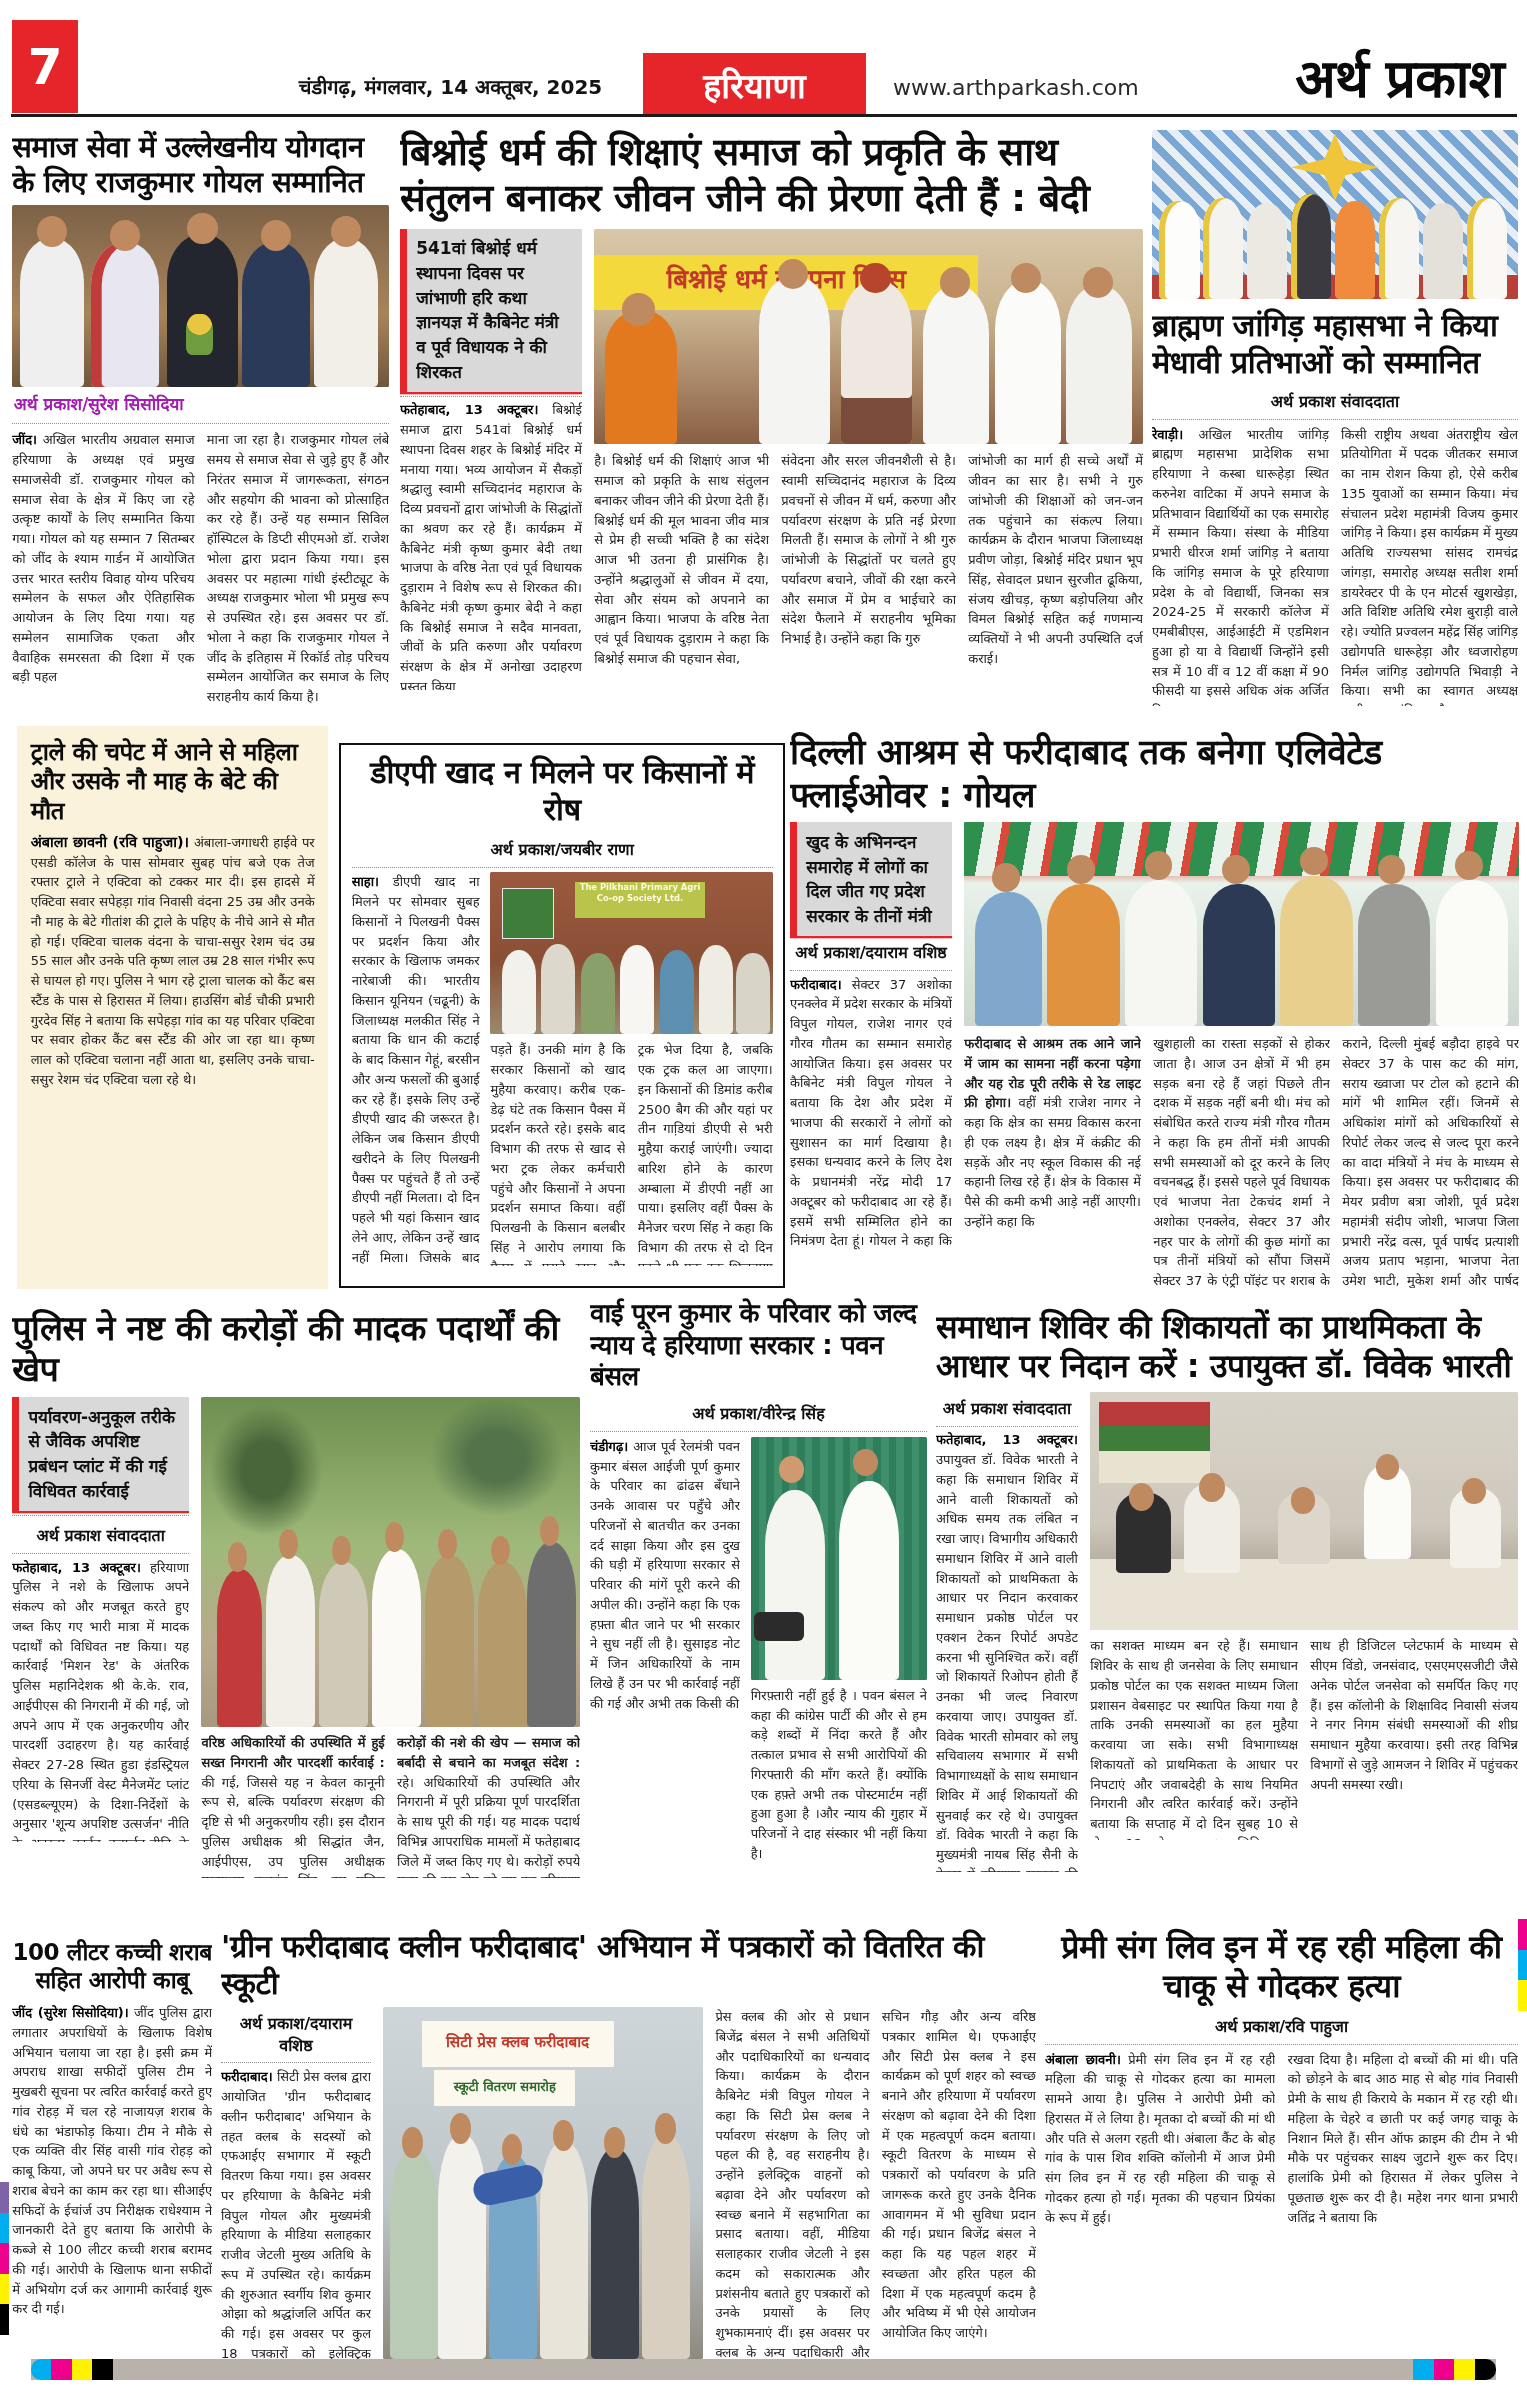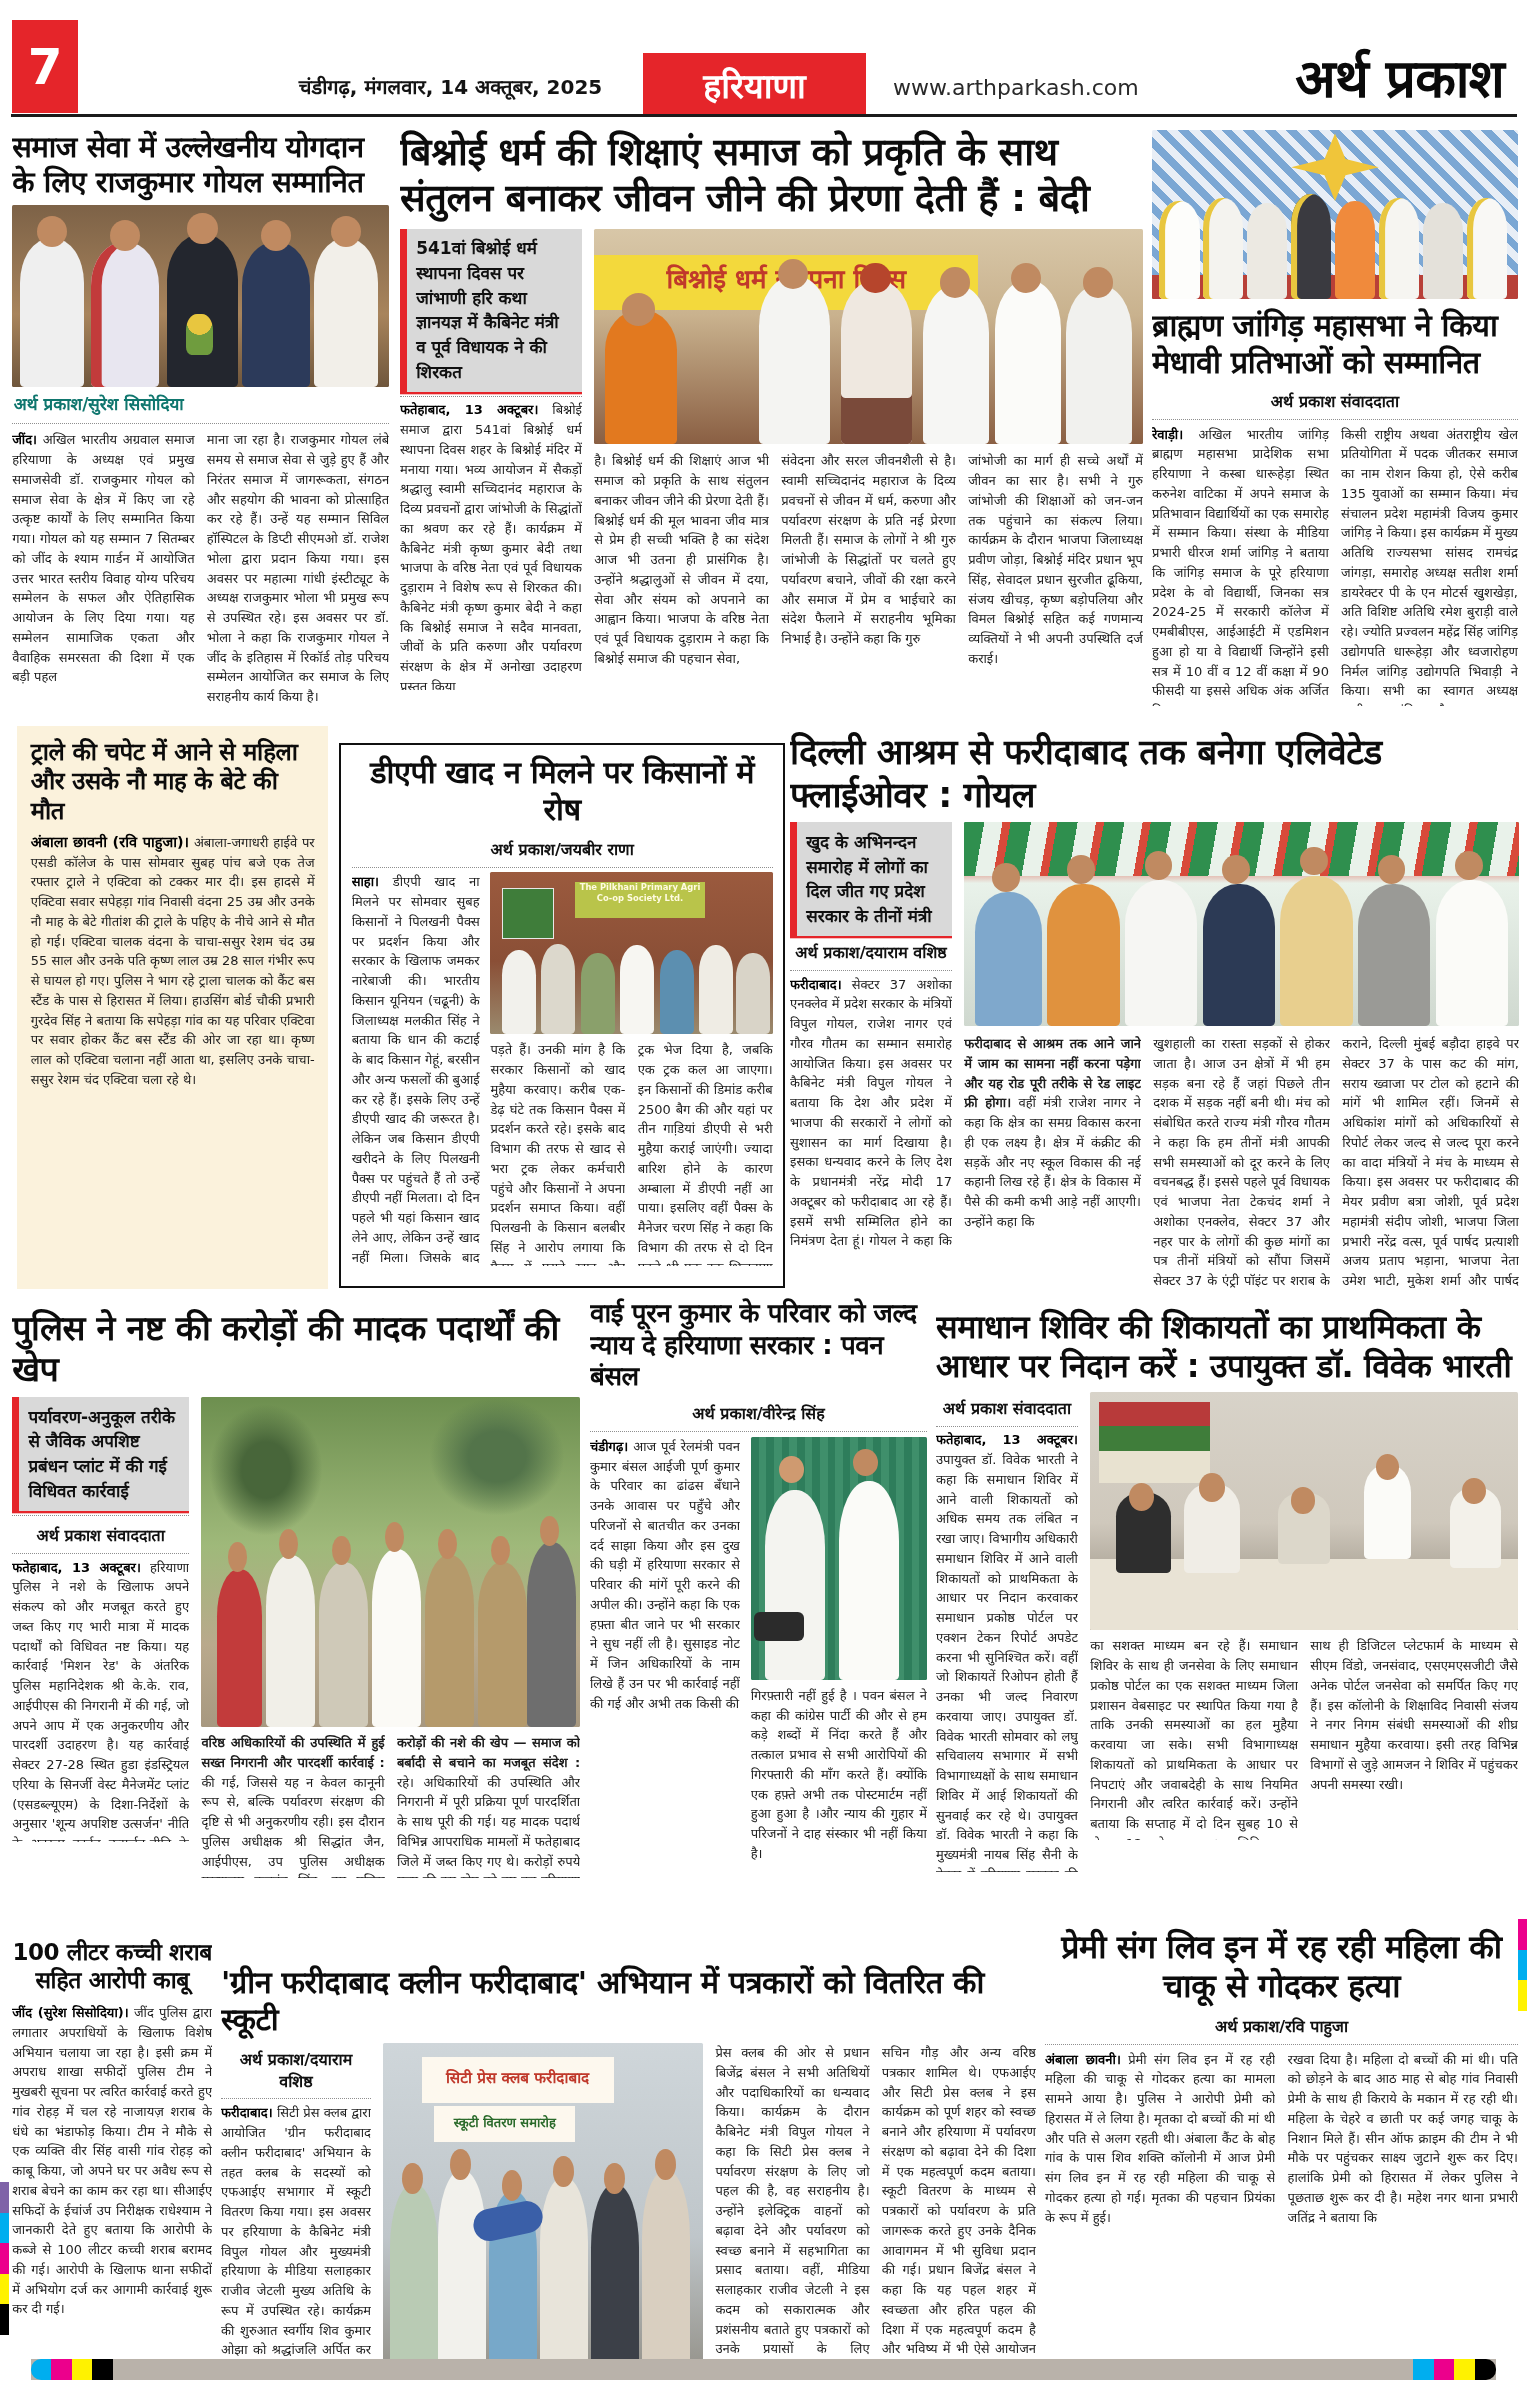--- a/index.html
+++ b/index.html
@@ -6,21 +6,21 @@
   .page{position:relative;width:1527px;height:2401px;background:#ffffff;margin:0 auto;
         font-family:"DejaVu Sans","Liberation Sans",sans-serif;color:#141414;overflow:hidden;}
   .art{position:absolute;overflow:hidden;}
   .hl{font-weight:bold;color:#0c0c0c;line-height:1.22;margin:0 0 4.6px 0;letter-spacing:-0.4px;}
   .body-text{font-size:13px;line-height:1.52;text-align:justify;color:#1d1d1d;}
   .body-text b{color:#000;}
   .cols{display:flex;gap:12.2px;}
   .col{flex:1;overflow:hidden;}
   .byline{font-weight:bold;text-align:center;font-size:16px;padding:4.6px 0 3.1px 0;color:#111;}
   .dotrule{border-top:1.5px dotted #8f8f8f;margin:3.8px 0;}
-  .credit{font-weight:bold;font-size:17px;padding:4.6px 1.5px;color:#0f766e;}
+  .credit{font-weight:bold;font-size:17px;padding:4.6px 1.5px;color:#a21caf;}
   .subbox{background:#d9d9d9;border-left:7.6px solid #e5252a;padding:7.6px 9.2px;
           font-weight:bold;font-size:17px;line-height:1.45;color:#101010;}
   .subbox.red-bottom{box-shadow:0 2.3px 0 #e5252a;}
   .creambox{background:#fbf2dc;padding:12.2px 13.7px;}
   .boxed{border:2.3px solid #101010;padding:9.2px 10.7px;background:#fff;}
   .photo{position:relative;overflow:hidden;border-radius:1.5px;}
   .fig{position:absolute;bottom:0;border-radius:48% 48% 4.6px 4.6px / 30% 30% 4.6px 4.6px;}
   .fhead{position:absolute;border-radius:50%;background:#c08a61;}
   .pbanner{position:absolute;text-align:center;font-weight:bold;overflow:hidden;white-space:nowrap;}
   .redbox{background:#e5252a;color:#fff;display:flex;align-items:center;justify-content:center;
@@ -322,21 +322,21 @@
 
   <section class="art" style="left:12.2px;top:1938px;width:200px;height:424px;">
     <h2 class="hl" style="font-size:23px;text-align:center;">100 लीटर कच्ची शराब सहित आरोपी काबू</h2>
     <div class="body-text" style="height:336px;margin-top:9px;">
       <b>जींद (सुरेश सिसोदिया)।</b>
       <span>जींद पुलिस द्वारा लगातार अपराधियों के खिलाफ विशेष अभियान चलाया जा रहा है। इसी क्रम में अपराध शाखा सफीदों पुलिस टीम ने मुखबरी सूचना पर त्वरित कार्रवाई करते हुए गांव रोहड़ में चल रहे नाजायज़ शराब के धंधे का भंडाफोड़ किया। टीम ने मौके से एक व्यक्ति वीर सिंह वासी गांव रोहड़ को काबू किया, जो अपने घर पर अवैध रूप से शराब बेचने का काम कर रहा था। सीआईए सफिदों के ईचांर्ज उप निरीक्षक राधेश्याम ने जानकारी देते हुए बताया कि आरोपी के कब्जे से 100 लीटर कच्ची शराब बरामद की गई। आरोपी के खिलाफ थाना सफीदों में अभियोग दर्ज कर आगामी कार्रवाई शुरू कर दी गई।</span>
     </div>
   </section>
 
   <section class="art" style="left:221px;top:1928px;width:815px;height:433px;">
-    <h2 class="hl" style="font-size:30.5px;margin-top:36px;">'ग्रीन फरीदाबाद क्लीन फरीदाबाद' अभियान में पत्रकारों को वितरित की स्कूटी</h2>
+    <h2 class="hl" style="font-size:30.5px;">'ग्रीन फरीदाबाद क्लीन फरीदाबाद' अभियान में पत्रकारों को वितरित की स्कूटी</h2>
     <div style="display:flex;gap:12.2px;margin-top:4.6px;">
       <div style="width:150px;flex:0 0 auto;">
         <div class="byline">अर्थ प्रकाश/दयाराम वशिष्ठ</div>
         <div class="dotrule"></div>
         <div class="body-text" style="height:313px;overflow:hidden;">
           <b>फरीदाबाद।</b>
           <span>सिटी प्रेस क्लब द्वारा आयोजित 'ग्रीन फरीदाबाद क्लीन फरीदाबाद' अभियान के तहत क्लब के सदस्यों को एफआईए सभागार में स्कूटी वितरण किया गया। इस अवसर पर हरियाणा के कैबिनेट मंत्री विपुल गोयल और मुख्यमंत्री हरियाणा के मीडिया सलाहकार राजीव जेटली मुख्य अतिथि के रूप में उपस्थित रहे। कार्यक्रम की शुरुआत स्वर्गीय शिव कुमार ओझा को श्रद्धांजलि अर्पित कर की गई। इस अवसर पर कुल 18 पत्रकारों को इलेक्ट्रिक स्कूटी की चाबी प्रदान की गई। कार्यक्रम में एफ.आई.ए. के पदाधिकारी, जिसमें प्रमुख राज भाटिया, पूर्व प्रधान बी. आर. भाटिया, सुनील गुलाटी सहित अन्य अधिकारी मौजूद रहे। सिटी</span>
         </div>
       </div>
       <div class="photo" style="width:320px;flex:0 0 auto;height:352px;background:linear-gradient(180deg,#cfd6da 0%,#bfc6ca 55%,#8e8a80 100%);">

